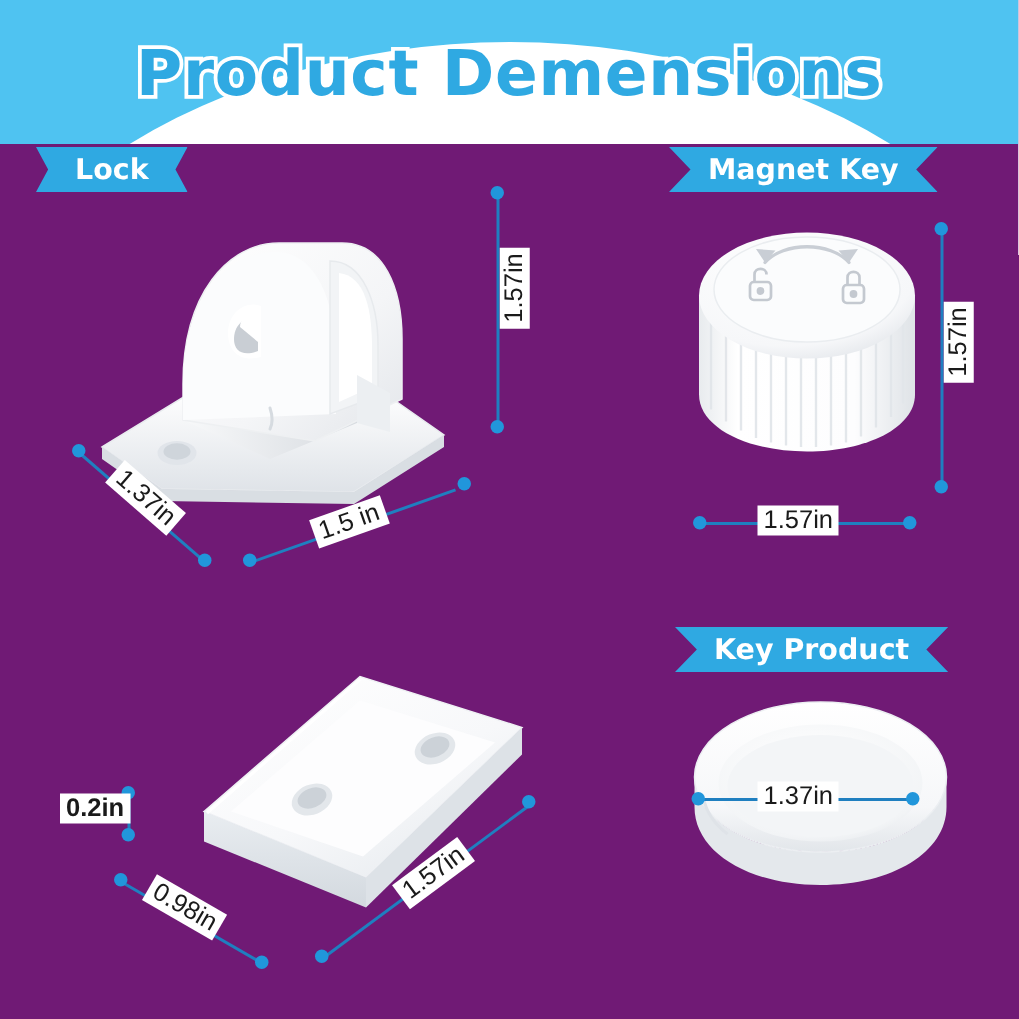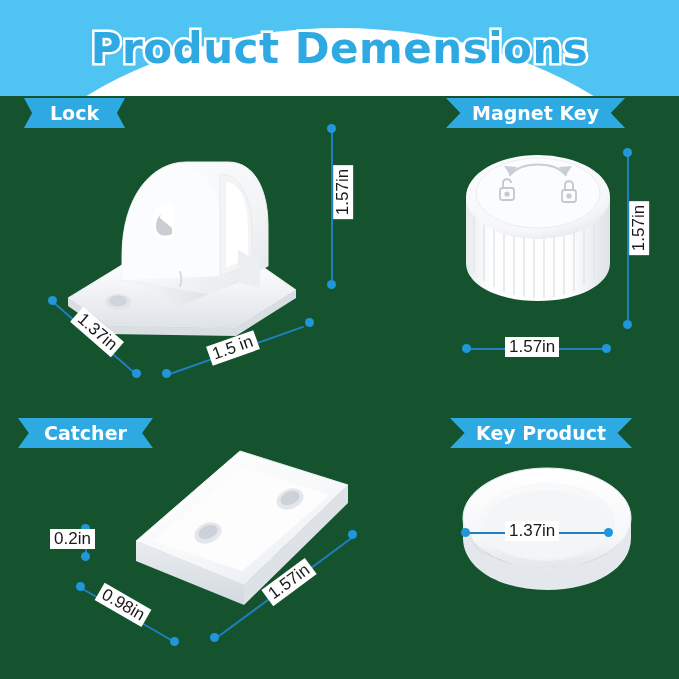--- a/index.html
+++ b/index.html
@@ -2,21 +2,21 @@
 <html><head>
 <meta charset="utf-8">
 <style>
   html,body{margin:0;padding:0;}
   body{
     width:679px;height:679px;overflow:hidden;
     font-family:"Liberation Sans", sans-serif;
     background:#ffffff;
     position:relative;
   }
-  #page{position:absolute;inset:0;background:#14532d;overflow:hidden;}
+  #page{position:absolute;inset:0;background:#701a75;overflow:hidden;}
 
   
   .header-band{
     position:absolute;left:0;top:0;width:679px;height:96px;
     background:#4FC3F1;overflow:hidden;
   }
   .header-arc{
     position:absolute;left:-60px;top:28px;width:800px;height:300px;
     background:#ffffff;border-radius:50% 50% 0 0 / 100% 100% 0 0;
   }
@@ -81,23 +81,20 @@
   <div class="header-band">
     <div class="header-arc"></div>
   </div>
   <div class="title">Product Demensions</div>
 
   <div class="ribbon" id="ribbon-lock">
     <span>Lock</span>
   </div>
   <div class="ribbon" id="ribbon-magnet">
     <span>Magnet Key</span>
-  </div>
-  <div class="ribbon" id="ribbon-catcher">
-    <span>Catcher</span>
   </div>
   <div class="ribbon" id="ribbon-holder">
     <span>Key Product</span>
   </div>
 
   <div id="lock-art">
     <svg width="250" height="200" viewBox="0 0 250 200">
       <defs>
         <linearGradient id="lg1" x1="0" y1="0" x2="1" y2="1">
           <stop offset="0%" stop-color="#ffffff"></stop>
@@ -250,21 +247,21 @@
       <ellipse cx="210" cy="54" rx="14" ry="10" transform="rotate(-22 210 54)" fill="#e3e7eb"></ellipse>
       <ellipse cx="210" cy="53" rx="10" ry="6.5" transform="rotate(-22 210 53)" fill="#ccd2d8"></ellipse>
 
       <path d="M58 97 L160 8" stroke="#ffffff" stroke-width="2" fill="none"></path>
     </svg>
   </div>
 
   <div class="dot" style="left:81px;top:524px;"></div>
   <div class="dot" style="left:81px;top:552px;"></div>
   <div class="dimline" style="left:84.5px;top:528px;width:2px;height:28px;"></div>
-  <div class="dimtext" style="left:50px;top:529px;">0.2in</div>
+  <div class="dimtext" style="left:40px;top:529px;font-weight:bold;">0.2in</div>
 
   <div class="dot" style="left:76px;top:582px;"></div>
   <div class="dot" style="left:170px;top:637px;"></div>
   <div class="dimline" style="left:81px;top:587px;width:110px;transform:rotate(30deg);"></div>
   <div class="dimtext" style="left:96px;top:595px;transform:rotate(30deg);transform-origin:center;">0.98in</div>
 
   <div class="dot" style="left:210px;top:633px;"></div>
   <div class="dot" style="left:348px;top:530px;"></div>
   <div class="dimline" style="left:215px;top:638px;width:172px;transform:rotate(-36.5deg);"></div>
   <div class="dimtext" style="left:262px;top:572px;transform:rotate(-36.5deg);transform-origin:center;">1.57in</div>

